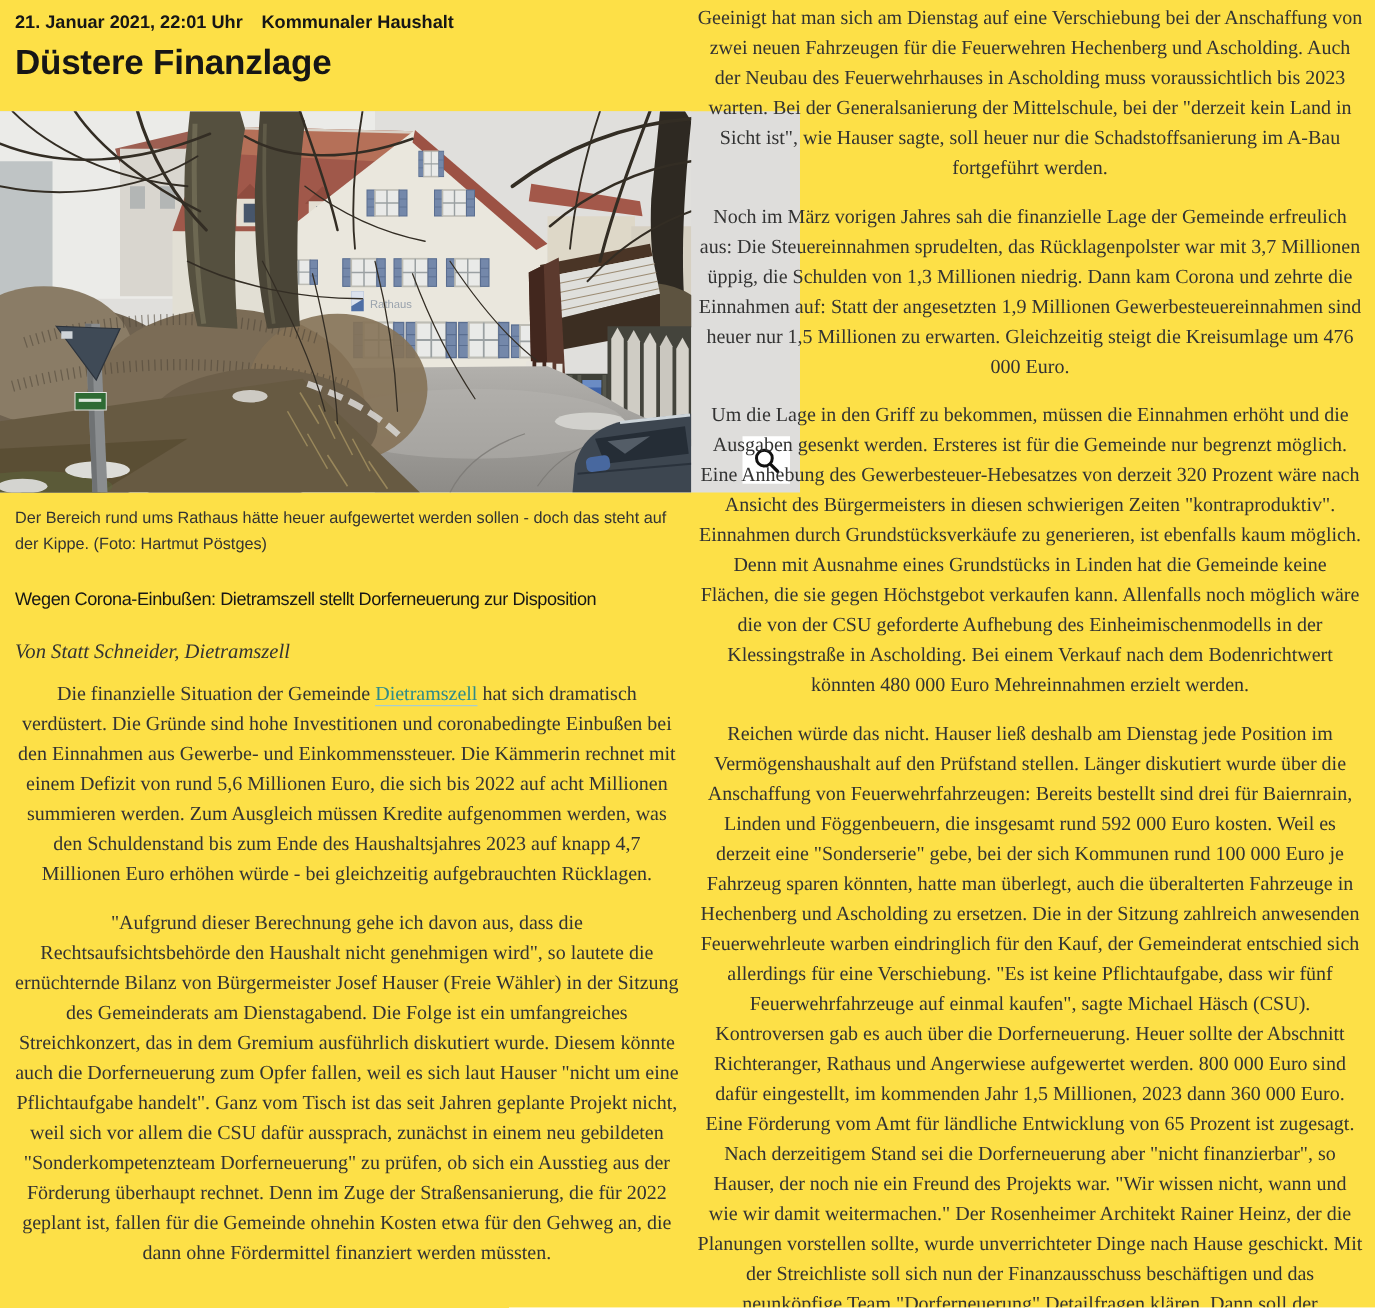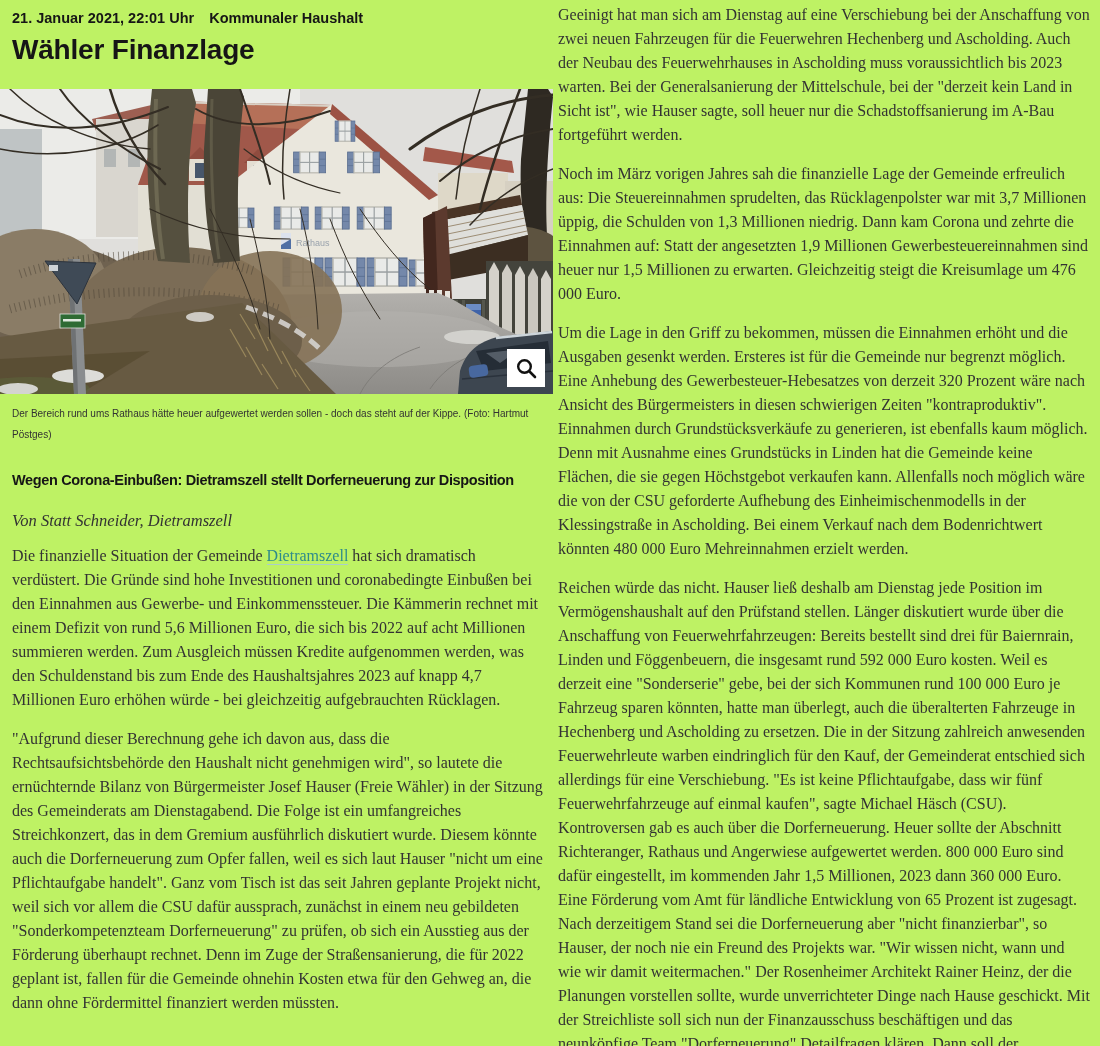--- a/index.html
+++ b/index.html
@@ -3,61 +3,61 @@
 <meta charset="utf-8">
 <style>
   :root{
     --link-teal:#2e8b8b;
     --link-underline:#a9cdcd;
     --body-text:#333333;
     --headline-text:#161616;
   }
   *{box-sizing:border-box;margin:0;padding:0;}
   html,body{background:#ffffff;}
-  .page{position:relative;width:1100px;height:1046px;background:#bef264;overflow:hidden;
+  .page{position:relative;width:1100px;height:1046px;background:#fde047;overflow:hidden;
         font-family:"Liberation Sans",sans-serif;color:var(--body-text);}
   .col-left{position:absolute;left:0;top:0;width:553px;}
   .col-right{position:absolute;left:558px;top:3px;width:532px;}
 
   .article-head{margin:9px 0 0 12px;}
   .kicker{font-size:14.5px;font-weight:bold;color:var(--headline-text);line-height:18px;}
   .kicker .topic{color:var(--headline-text);text-decoration:none;margin-left:15px;cursor:pointer;}
   h1.headline{font-size:28px;line-height:32px;font-weight:bold;color:var(--headline-text);
               letter-spacing:-0.2px;margin-top:7px;}
 
-  figure.photo{position:relative;width:553px;height:305px;margin-top:23px;background:#dedddb;}
+  figure.photo{position:relative;width:640px;height:305px;margin-top:23px;background:#dedddb;}
   figure.photo svg{display:block;}
   .zoom-btn{position:absolute;right:8px;bottom:7px;width:38px;height:38px;background:#ffffff;
             border:none;display:flex;align-items:center;justify-content:center;cursor:pointer;padding:0;}
-  .caption{margin:9px 10px 0 12px;font-size:10px;line-height:21px;color:var(--body-text);}
-
-  h2.subhead{margin:25px 10px 0 12px;font-size:14.5px;line-height:20px;font-weight:bold;
+  .caption{margin:9px 10px 0 12px;font-size:13px;line-height:21px;color:var(--body-text);}
+
+  h2.subhead{margin:25px 10px 0 12px;font-size:14.5px;line-height:20px;font-weight:normal;
              color:var(--headline-text);letter-spacing:-0.35px;}
 
   .byline{margin:21px 10px 0 12px;font-family:"Liberation Serif",serif;font-style:italic;
           font-size:16.5px;color:var(--body-text);}
 
   .article-text p{font-family:"Liberation Serif",serif;font-size:16px;line-height:24px;
-                  color:var(--body-text);text-align:left;hyphens:auto;-webkit-hyphens:auto;}
+                  color:var(--body-text);text-align:center;hyphens:auto;-webkit-hyphens:auto;}
   .col-left .article-text{margin:13px 10px 0 12px;}
   .article-text p + p{margin-top:15px;font-family:Liberation Serif, serif;}
   a.inline-link{color:var(--link-teal);text-decoration:none;border-bottom:1px solid var(--link-underline);cursor:pointer;font-family:Liberation Serif, serif;}
 </style>
 </head>
 <body>
 
 <div class="page">
 
   <div class="col-left">
 
     <div class="article-head">
       <div class="kicker">
         <span>21. Januar 2021, 22:01 Uhr</span><a class="topic">Kommunaler Haushalt</a>
       </div>
-      <h1 class="headline">Wähler Finanzlage</h1>
+      <h1 class="headline">Düstere Finanzlage</h1>
     </div>
 
     <figure class="photo">
 
       <svg width="553" height="305" viewBox="0 0 553 305" xmlns="http://www.w3.org/2000/svg">
         <defs>
           <linearGradient id="roadGrad" x1="0" y1="0" x2="0" y2="1">
             <stop offset="0" stop-color="#b2b0ac"></stop>
               <stop offset="1" stop-color="#8d8b87"></stop>
           </linearGradient>

